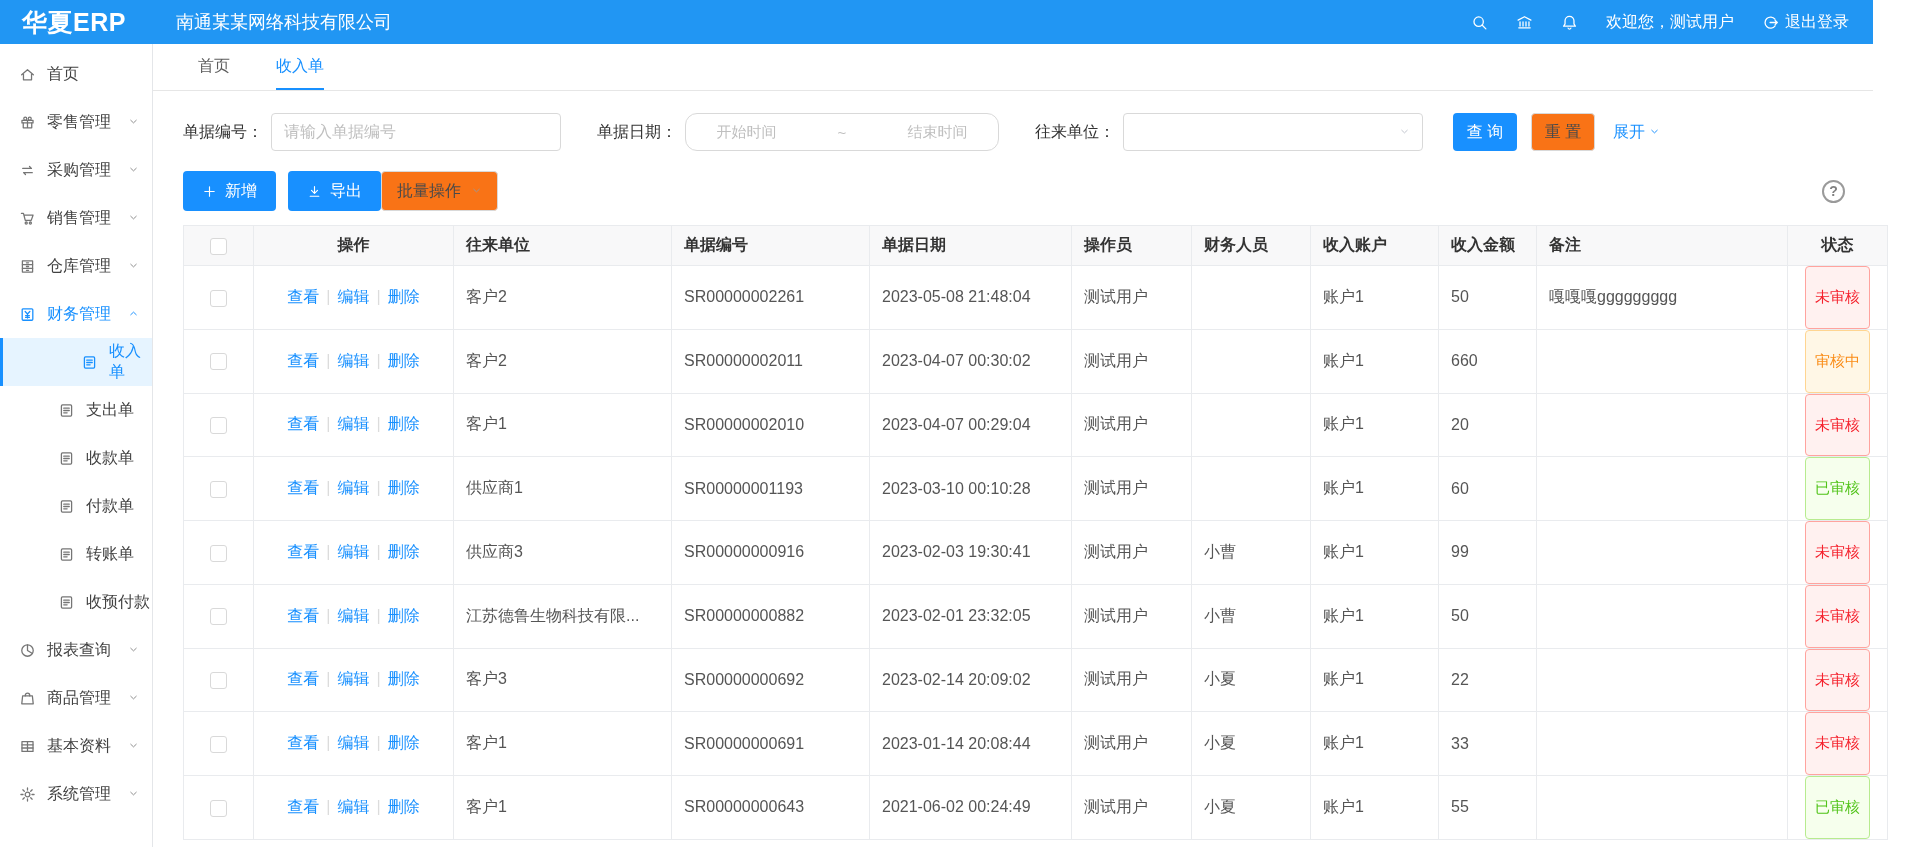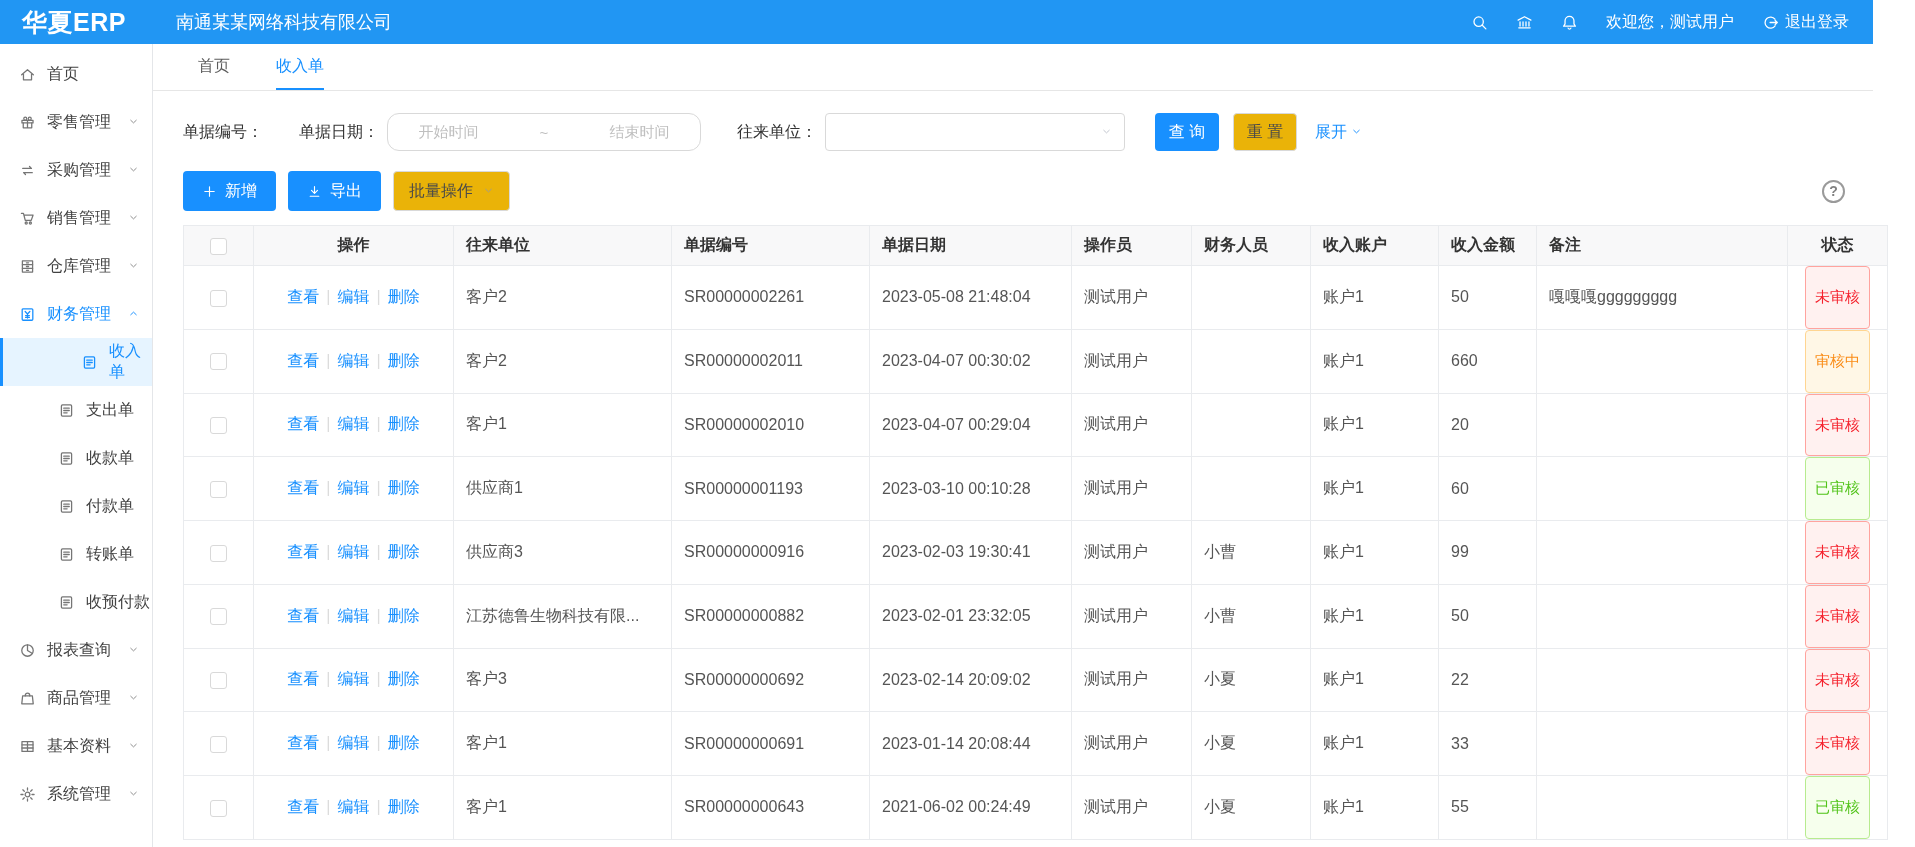--- a/index.html
+++ b/index.html
@@ -46,29 +46,29 @@
 
   .filter-row { display:flex; align-items:center; }
   .f-label { font-size:16px; color:#333; white-space:nowrap; }
   .f-input { width:290px; height:38px; border:1px solid #d9d9d9; border-radius:4px; margin-left:8px; padding:0 12px; font-size:16px; color:#333; outline:none; font-family:inherit; }
   .f-input::placeholder { color:#bfbfbf; }
   .date-box { width:314px; height:38px; border:1px solid #d9d9d9; border-radius:12px; margin-left:8px; display:flex; align-items:center; justify-content:space-around; color:#bfbfbf; font-size:15px; cursor:text; }
   .sel-box { width:300px; height:38px; border:1px solid #d9d9d9; border-radius:4px; margin-left:8px; display:flex; align-items:center; justify-content:flex-end; padding-right:12px; color:#c0c4cc; cursor:pointer; }
   .gap36 { width:36px; }
   .btn { height:38px; border-radius:4px; font-size:16px; display:inline-flex; align-items:center; justify-content:center; cursor:pointer; font-family:inherit; border:1px solid transparent; }
   .btn-primary { background:#1890ff; color:#fff; }
-  .btn-default { background:#eab308; color:#4a4a4a; border-color:#d9d9d9; }
+  .btn-default { background:#f97316; color:#4a4a4a; border-color:#d9d9d9; }
   .btn-search { width:64px; margin-left:30px; }
   .btn-reset { width:64px; margin-left:14px; }
   .expand-link { margin-left:18px; color:#1890ff; font-size:16px; display:flex; align-items:center; gap:4px; cursor:pointer; }
 
   .action-row { margin-top:20px; display:flex; align-items:center; }
   .btn-act { height:40px; padding:0 18px; gap:8px; }
   .btn-export { margin-left:12px; }
-  .btn-batch { margin-left:12px; padding:0 15px; gap:10px; color:#4a4a4a; }
+  .btn-batch { padding:0 15px; gap:10px; color:#4a4a4a; }
   .btn-batch .chev { color:#999; }
   .help-circle { margin-left:auto; width:23px; height:23px; border:2px solid #9a9a9a; border-radius:50%; color:#808080; font-size:14px; font-weight:bold; display:flex; align-items:center; justify-content:center; cursor:pointer; }
 
   
   table { margin-top:14px; border-collapse:collapse; table-layout:fixed; width:1704px; font-size:16px; }
   th,td { border:1px solid #e9ebee; padding:0 12px; text-align:left; overflow:hidden; white-space:nowrap; text-overflow:ellipsis; }
   th { height:40px; background:#f8f8f9; color:#333; font-weight:bold; font-size:16px; }
   td { height:47px; color:#555; }
   .c-center { text-align:center; padding:0; }
   .checkbox { display:inline-block; width:17px; height:17px; border:1px solid #d9d9d9; border-radius:3px; background:#fff; vertical-align:middle; cursor:pointer; }
@@ -367,20 +367,21 @@
     <div class="main">
       <div class="tabbar">
         <div class="tab">首页</div>
         <div class="tab active">收入单</div>
       </div>
 
       <div class="content">
 
         <div class="filter-row">
           <span class="f-label">单据编号：</span>
+          <input class="f-input" placeholder="请输入单据编号" style="">
           <span class="gap36"></span>
           <span class="f-label">单据日期：</span>
           <div class="date-box">
             <span>开始时间</span>
             <span>~</span>
             <span>结束时间</span>
           </div>
           <span class="gap36"></span>
           <span class="f-label">往来单位：</span>
           <div class="sel-box">

